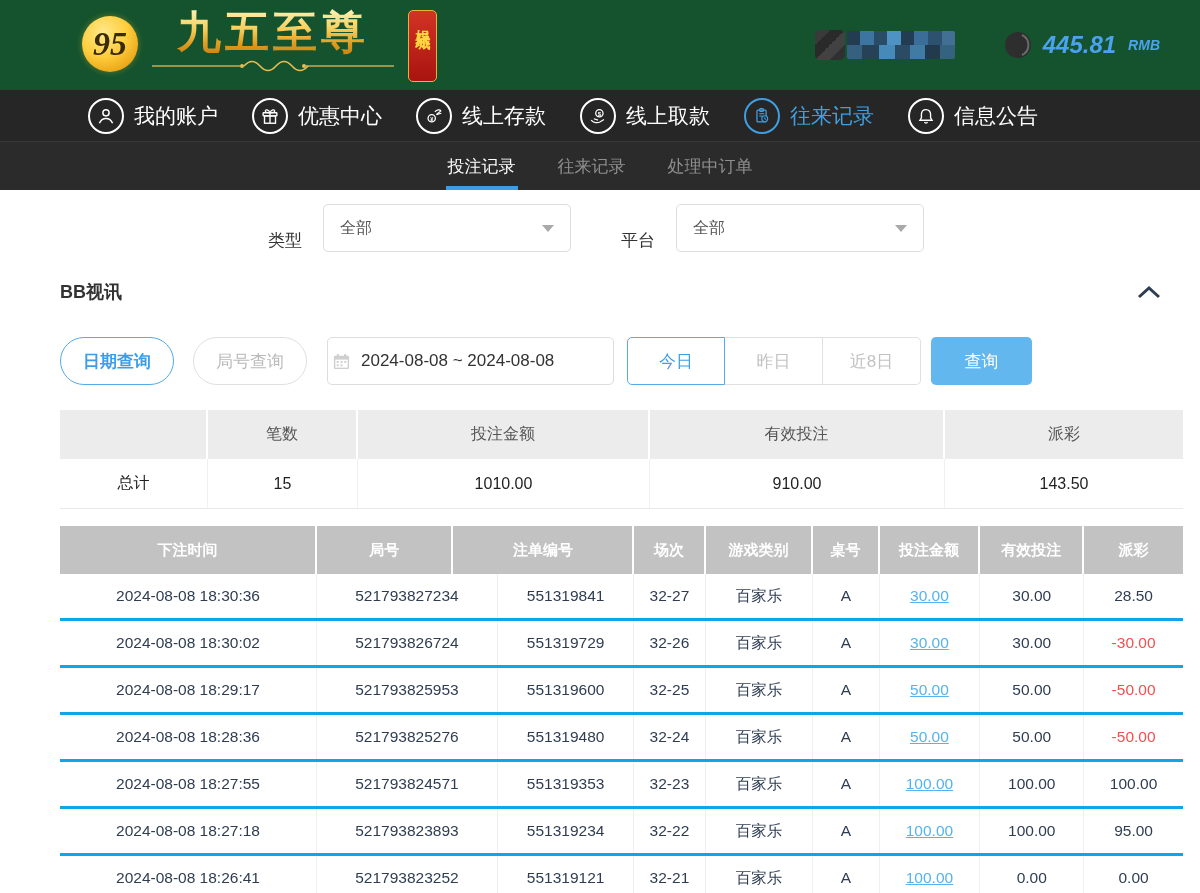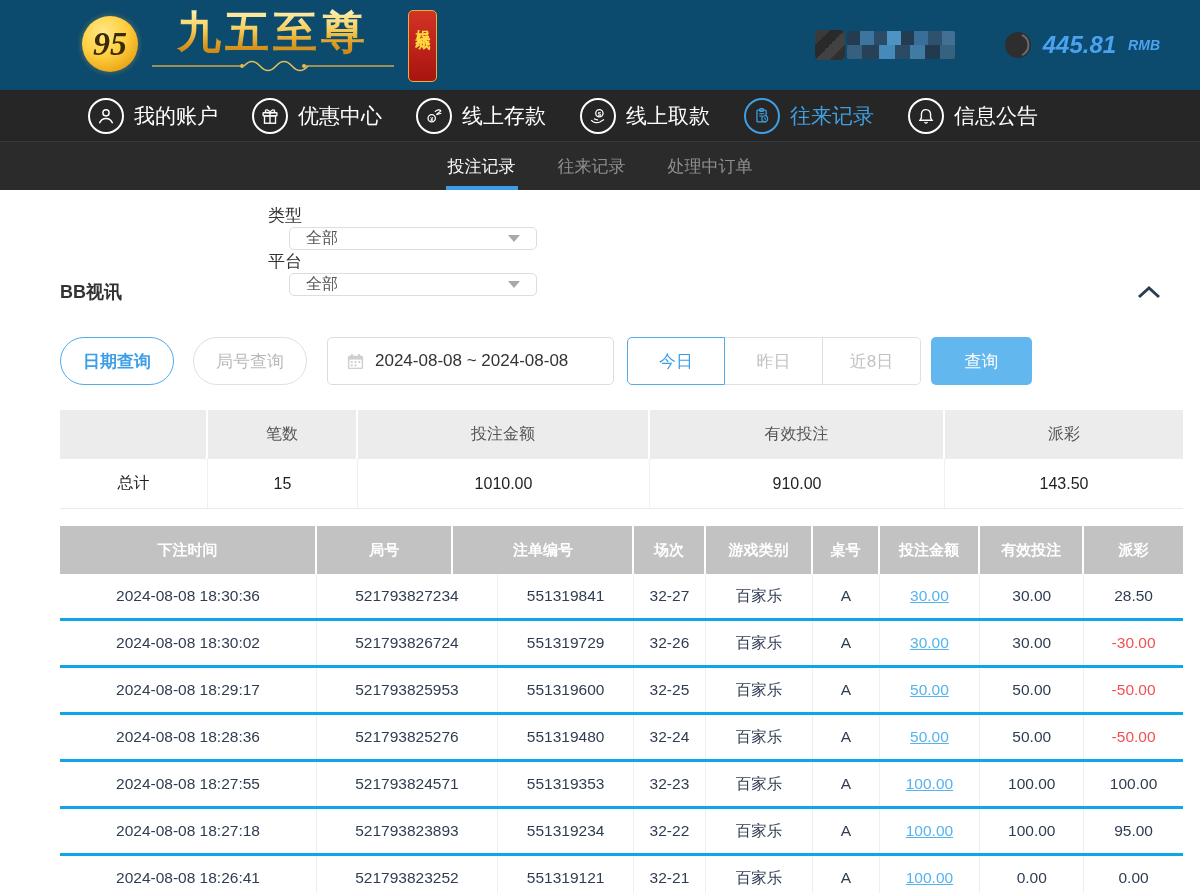--- a/index.html
+++ b/index.html
@@ -1,20 +1,20 @@
 <!DOCTYPE html>
 <html><head>
 <meta charset="utf-8">
 <style>
   * { box-sizing: border-box; margin: 0; padding: 0; }
   html, body { width: 1200px; height: 893px; overflow: hidden; background: #fff;
     font-family: "Liberation Sans", "DejaVu Sans", sans-serif; }
 
   
-  .top-header { height: 90px; background: #0c4a6e; display: flex; align-items: center; justify-content: space-between; padding: 0 40px 0 82px; }
+  .top-header { height: 90px; background: #14532d; display: flex; align-items: center; justify-content: space-between; padding: 0 40px 0 82px; }
   .logo-wrap { display: flex; align-items: flex-start; gap: 10px; cursor: pointer; }
   .logo-coin { width: 56px; height: 56px; border-radius: 50%;
     background: radial-gradient(circle at 38% 30%, #ffe98a 0%, #ffce3e 45%, #e8a315 80%, #c77f08 100%);
     display: flex; align-items: center; justify-content: center; margin-top: 8px;
     box-shadow: 0 0 6px rgba(255,200,60,.35); }
   .logo-coin span { font-family: "Liberation Serif", "DejaVu Serif", serif; font-style: italic; font-weight: bold; font-size: 34px; color: #3a2a05; }
   .logo-mid { display: flex; flex-direction: column; align-items: center; }
   .logo-text { font-size: 44px; font-weight: bold; letter-spacing: 4px; line-height: 48px;
     background: linear-gradient(180deg, #fdf0b0 5%, #f6cd5a 45%, #dd9b20 75%, #c9820e 100%);
     -webkit-background-clip: text; background-clip: text; color: transparent; }
@@ -41,39 +41,39 @@
   .nav-item.active .nav-label { color: #3f9fe0; }
   .nav-item.active svg * { stroke: #3f9fe0 !important; }
 
   
   .sub-nav { height: 49px; background: #2b2b2b; border-top: 1px solid #383838; display: flex; justify-content: center; gap: 38px; }
   .sub-tab { position: relative; display: flex; align-items: center; padding: 0 2px; cursor: pointer; font-size: 17px; color: #8f8f8f; }
   .sub-tab.active { color: #fff; }
   .sub-tab.active::after { content: ""; position: absolute; left: 0; right: 0; bottom: 0; height: 4px; background: #3d9ce6; }
 
   
-  .filter-row { display: flex; align-items: flex-start; margin: 14px 0 0 268px; height: 48px; flex-direction: column; }
+  .filter-row { display: flex; align-items: flex-end; margin: 14px 0 0 268px; height: 48px; }
   .filter-label { font-size: 17px; color: #333; }
   .select-box { width: 248px; height: 48px; border: 1px solid #ddd; border-radius: 5px; display: flex; align-items: center;
     padding: 0 16px; margin-left: 21px; cursor: pointer; justify-content: space-between; }
   .select-value { font-size: 16px; color: #555; }
   .caret-down { width: 0; height: 0; border-left: 6px solid transparent; border-right: 6px solid transparent; border-top: 7px solid #a9a9a9; }
   .filter-gap { width: 50px; }
 
   
   .section-head { display: flex; align-items: center; justify-content: space-between; margin: 28px 38px 0 60px; }
   .section-title { font-size: 18px; font-weight: bold; color: #333; }
 
   
   .query-row { display: flex; align-items: center; margin: 33px 0 0 60px; height: 48px; }
   .pill-btn { height: 48px; border-radius: 24px; border: 1px solid #e0e0e0; background: #fff; color: #b9b9b9;
     font-size: 17px; padding: 0 22px; cursor: pointer; display: flex; align-items: center; }
   .pill-btn.active { border-color: #55aae8; color: #3d9ee8; font-weight: bold; }
   .date-input { height: 48px; width: 287px; border: 1px solid #ddd; border-radius: 5px; margin-left: 20px;
-    display: flex; align-items: center; padding: 0 18px; gap: 10px; cursor: pointer; }
+    display: flex; align-items: center; padding: 0 4px; gap: 10px; cursor: pointer; }
   .date-text { font-size: 17px; color: #333; }
   .seg-group { display: flex; margin-left: 13px; }
   .seg-btn { width: 98px; height: 48px; background: #fff; border: 1px solid #e0e0e0; border-left-width: 0;
     color: #c2c2c2; font-size: 17px; cursor: pointer; display: flex; align-items: center; justify-content: center; }
   .seg-btn:first-child { border-left-width: 1px; border-radius: 5px 0 0 5px; }
   .seg-btn:last-child { border-radius: 0 5px 5px 0; }
   .seg-btn.active { border: 1px solid #55aae8; color: #3d9ee8; }
   .search-btn { width: 101px; height: 48px; margin-left: 10px; background: #62b7ee; border: none; border-radius: 5px;
     color: #fff; font-size: 17px; cursor: pointer; }
 

